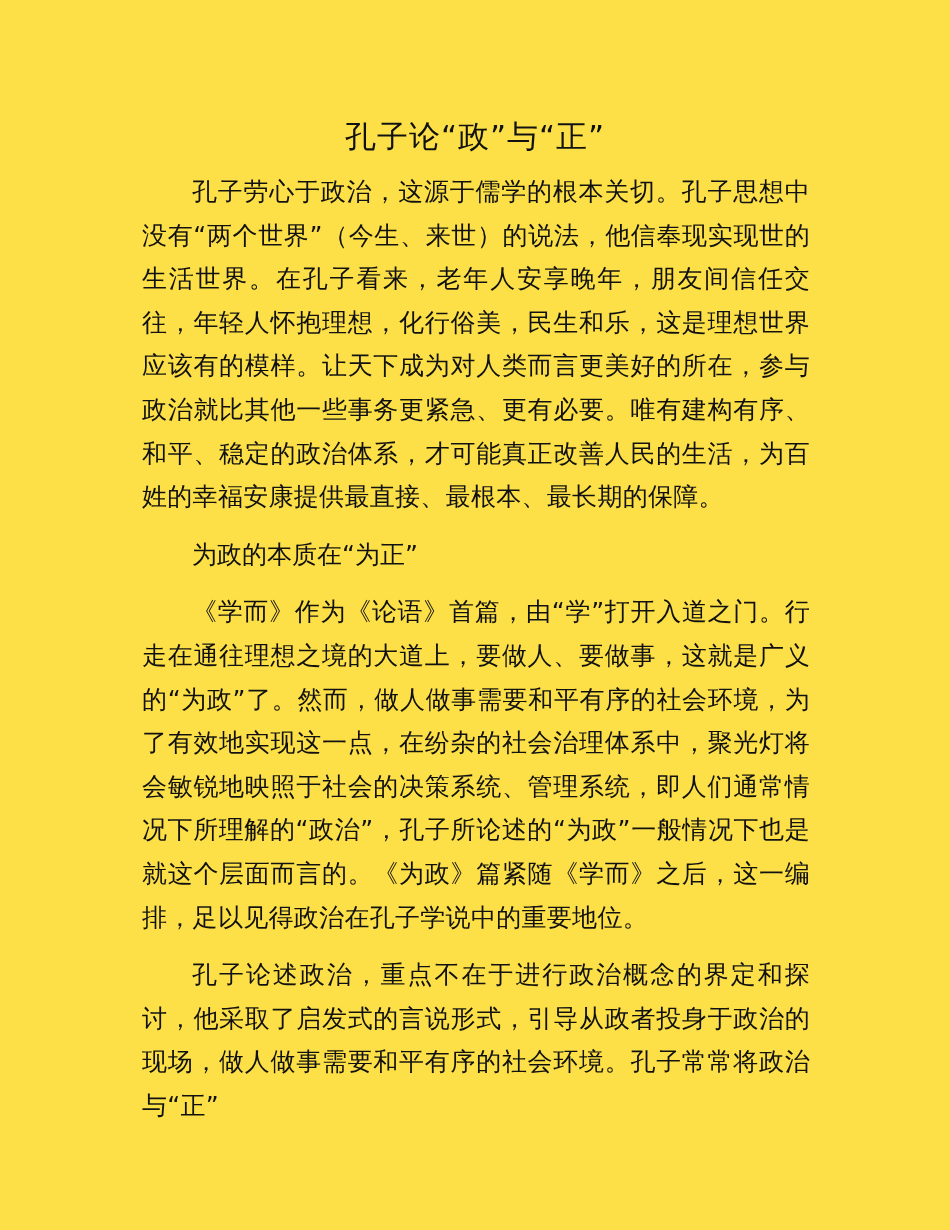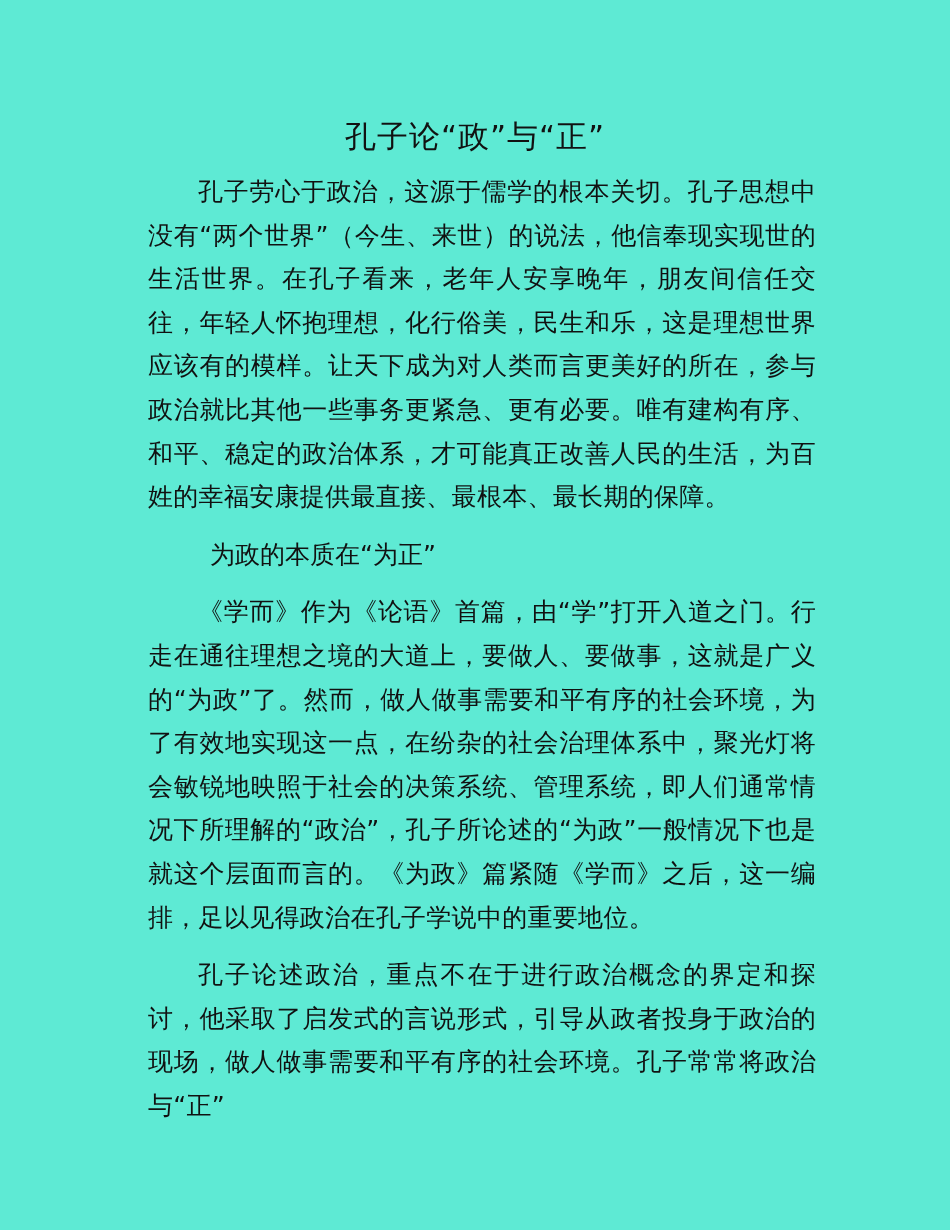--- a/index.html
+++ b/index.html
@@ -12,52 +12,52 @@
       height: 1230px;
       position: relative;
       overflow: hidden;
       font-family: "DejaVu Sans", "Liberation Sans", sans-serif;
       color: #111111;
     }
     .page {
       position: absolute;
       left: 0; top: 0;
       width: 950px; height: 1230px;
-      background: #5eead4;
+      background: #fde047;
     }
     .title {
       position: absolute;
       left: 0;
       top: 113px;
       width: 950px;
       text-align: center;
       font-size: 31px;
       line-height: 46px;
       letter-spacing: 1px;
       margin: 0;
       font-weight: normal;
     }
     .body {
       position: absolute;
-      left: 148px;
+      left: 142px;
       top: 170px;
       width: 668px;
     }
     .para {
       margin: 0;
       font-size: 25px;
       line-height: 43.6px;
       text-align: justify;
       text-align-last: left;
       text-indent: 50px;
       letter-spacing: 0.3px;
     }
     .para + .para { margin-top: 14px; }
     .heading {
-      margin: 12px;
+      margin: 0;
       font-size: 25px;
       line-height: 43.6px;
       text-indent: 50px;
       margin-top: 14px;
     }
     .heading + .para { margin-top: 14px; }
   </style>
 </head>
 <body>
 

